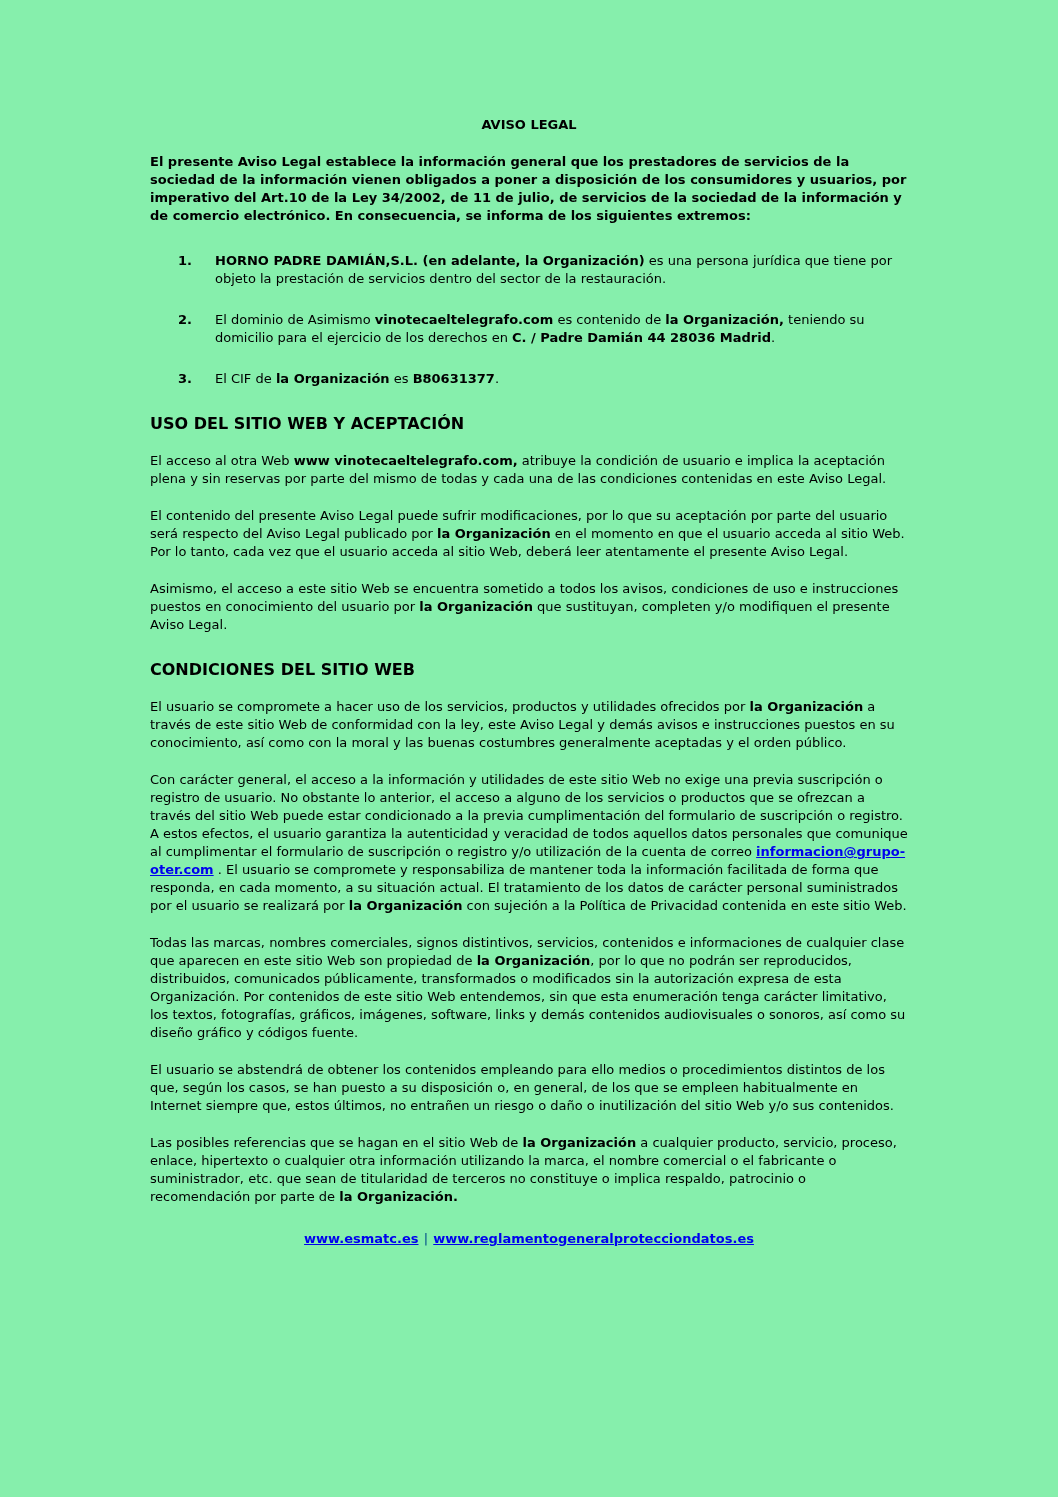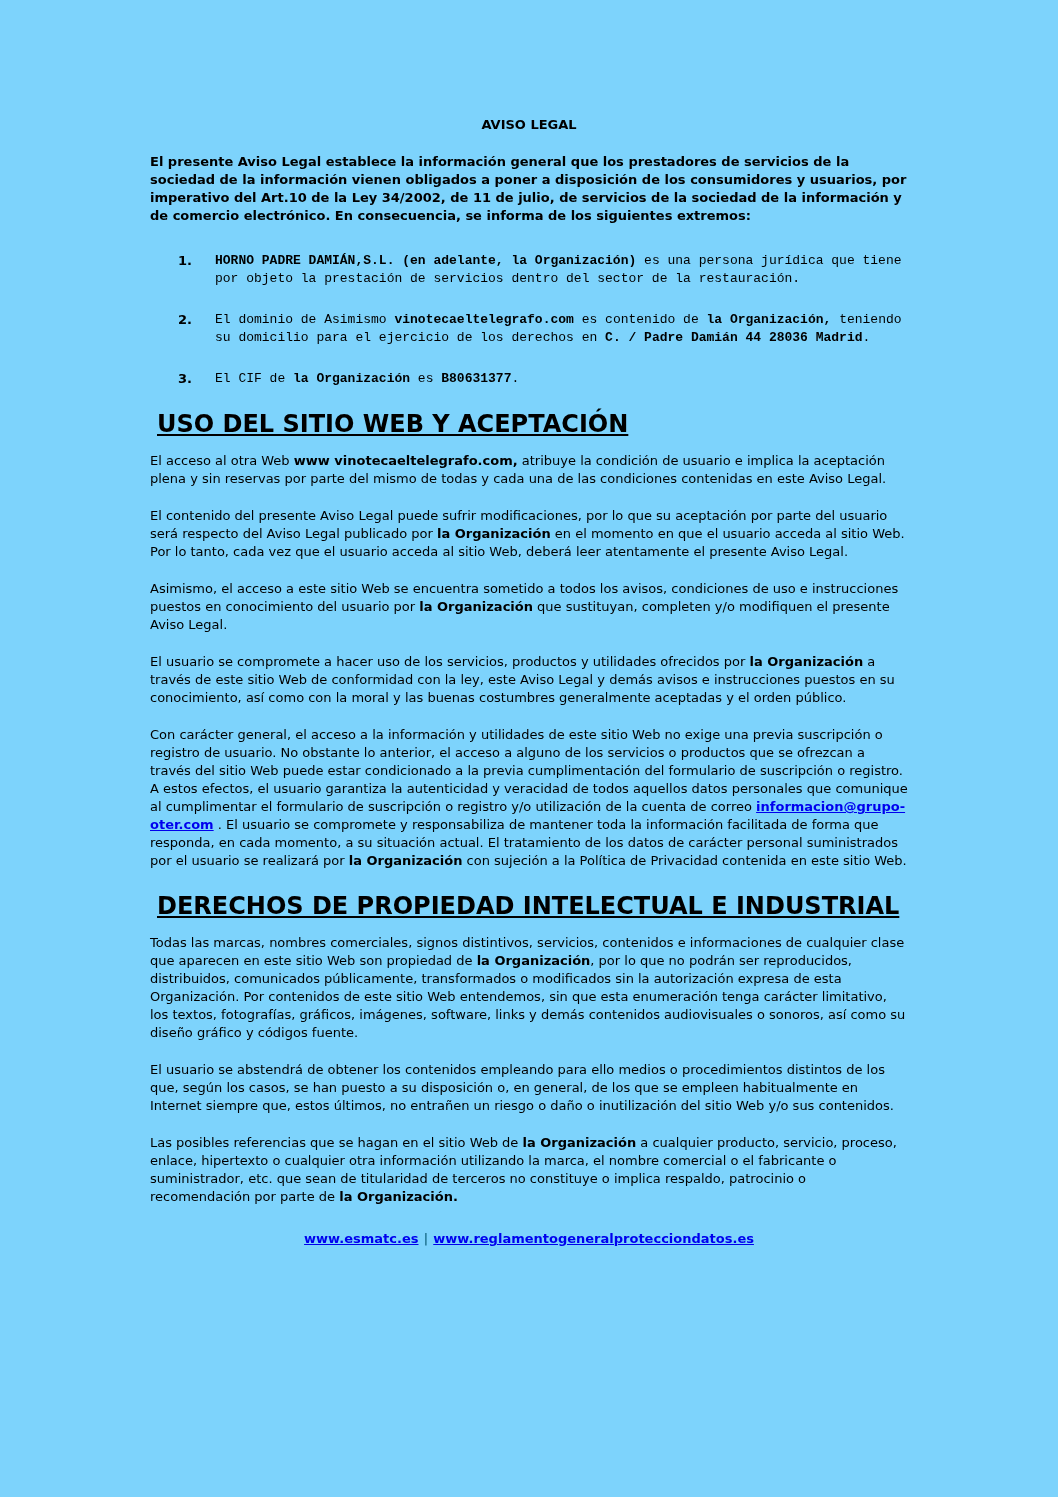--- a/index.html
+++ b/index.html
@@ -1,53 +1,52 @@
 <!DOCTYPE html>
 <html><head>
 <meta charset="utf-8">
 <style>
   html, body { margin: 0; padding: 0; background: #ffffff; }
   .page {
     position: relative;
     width: 1058px;
     height: 1497px;
-    background: #7dd3fc;
+    background: #86efac;
     overflow: hidden;
     font-family: "DejaVu Sans", "Liberation Sans", sans-serif;
     font-size: 13px;
     line-height: 18px;
     color: #000000;
   }
   .content { padding: 116px 150px 0 150px; }
   .doc-title {
     margin: 0 0 20px 0;
     font-size: 13px;
     line-height: 17px;
     font-weight: 700;
     text-align: center;
   }
   .para { margin: 0 0 19px 0; }
   .intro { margin-bottom: 27px; }
   .b { font-weight: 700; }
   .section-heading {
-    font-size: 24px;
+    font-size: 16px;
     line-height: 24px;
     font-weight: 700;
-    margin: 24px 0 16px 7px;
-    text-decoration: underline;
+    margin: 24px 0 16px 0;
   }
   .list { margin: 4px 0 0 0; }
   .li { display: flex; margin-bottom: 23px; }
   .num {
     flex: 0 0 65px;
     box-sizing: border-box;
     padding-left: 28px;
     font-weight: 700;
   }
-  .li-body { flex: 1 1 auto; font-family: Liberation Mono, monospace; }
+  .li-body { flex: 1 1 auto; }
   a.lnk {
     color: #0000EE;
     font-weight: 700;
     text-decoration: underline;
     cursor: pointer;
   }
   .footer {
     margin-top: 24px;
     text-align: center;
   }
@@ -79,23 +78,23 @@
           <span class="num">3.</span>
           <div class="li-body"><span>El CIF de </span><span class="b">la Organización</span><span> es </span><span class="b">B80631377</span><span>.</span></div>
         </div>
       </div>
 
     <div>
         <div class="section-heading">USO DEL SITIO WEB Y ACEPTACIÓN</div>
         <p class="para"><span>El acceso al otra Web </span><span class="b">www vinotecaeltelegrafo.com,</span><span> atribuye la condición de usuario e implica la aceptación plena y sin reservas por parte del mismo de todas y cada una de las condiciones contenidas en este Aviso Legal.</span></p>
         <p class="para"><span>El contenido del presente Aviso Legal puede sufrir modificaciones, por lo que su aceptación por parte del usuario será respecto del Aviso Legal publicado por </span><span class="b">la Organización</span><span> en el momento en que el usuario acceda al sitio Web. Por lo tanto, cada vez que el usuario acceda al sitio Web, deberá leer atentamente el presente Aviso Legal.</span></p>
         <p class="para"><span>Asimismo, el acceso a este sitio Web se encuentra sometido a todos los avisos, condiciones de uso e instrucciones puestos en conocimiento del usuario por </span><span class="b">la Organización</span><span> que sustituyan, completen y/o modifiquen el presente Aviso Legal.</span></p>
+        <div class="section-heading">CONDICIONES DEL SITIO WEB</div>
         <p class="para"><span>El usuario se compromete a hacer uso de los servicios, productos y utilidades ofrecidos por </span><span class="b">la Organización</span><span> a través de este sitio Web de conformidad con la ley, este Aviso Legal y demás avisos e instrucciones puestos en su conocimiento, así como con la moral y las buenas costumbres generalmente aceptadas y el orden público.</span></p>
         <p class="para"><span>Con carácter general, el acceso a la información y utilidades de este sitio Web no exige una previa suscripción o registro de usuario. No obstante lo anterior, el acceso a alguno de los servicios o productos que se ofrezcan a través del sitio Web puede estar condicionado a la previa cumplimentación del formulario de suscripción o registro. A estos efectos, el usuario garantiza la autenticidad y veracidad de todos aquellos datos personales que comunique al cumplimentar el formulario de suscripción o registro y/o utilización de la cuenta de correo </span><a class="lnk" href="#">informacion@grupo-oter.com</a><span> . El usuario se compromete y responsabiliza de mantener toda la información facilitada de forma que responda, en cada momento, a su situación actual. El tratamiento de los datos de carácter personal suministrados por el usuario se realizará por </span><span class="b">la Organización</span><span> con sujeción a la Política de Privacidad contenida en este sitio Web.</span></p>
-        <div class="section-heading">DERECHOS DE PROPIEDAD INTELECTUAL E INDUSTRIAL</div>
         <p class="para"><span>Todas las marcas, nombres comerciales, signos distintivos, servicios, contenidos e informaciones de cualquier clase que aparecen en este sitio Web son propiedad de </span><span class="b">la Organización</span><span>, por lo que no podrán ser reproducidos, distribuidos, comunicados públicamente, transformados o modificados sin la autorización expresa de esta Organización. Por contenidos de este sitio Web entendemos, sin que esta enumeración tenga carácter limitativo, los textos, fotografías, gráficos, imágenes, software, links y demás contenidos audiovisuales o sonoros, así como su diseño gráfico y códigos fuente.</span></p>
         <p class="para"><span>El usuario se abstendrá de obtener los contenidos empleando para ello medios o procedimientos distintos de los que, según los casos, se han puesto a su disposición o, en general, de los que se empleen habitualmente en Internet siempre que, estos últimos, no entrañen un riesgo o daño o inutilización del sitio Web y/o sus contenidos.</span></p>
         <p class="para"><span>Las posibles referencias que se hagan en el sitio Web de </span><span class="b">la Organización</span><span> a cualquier producto, servicio, proceso, enlace, hipertexto o cualquier otra información utilizando la marca, el nombre comercial o el fabricante o suministrador, etc. que sean de titularidad de terceros no constituye o implica respaldo, patrocinio o recomendación por parte de </span><span class="b">la Organización.</span></p>
       </div>
 
     <div class="footer"><a class="lnk" href="#">www.esmatc.es</a><span class="sep" style="color: rgb(31, 115, 145);">|</span><a class="lnk" href="#">www.reglamentogeneralprotecciondatos.es</a></div>
 
   </div>
 </div>
 

